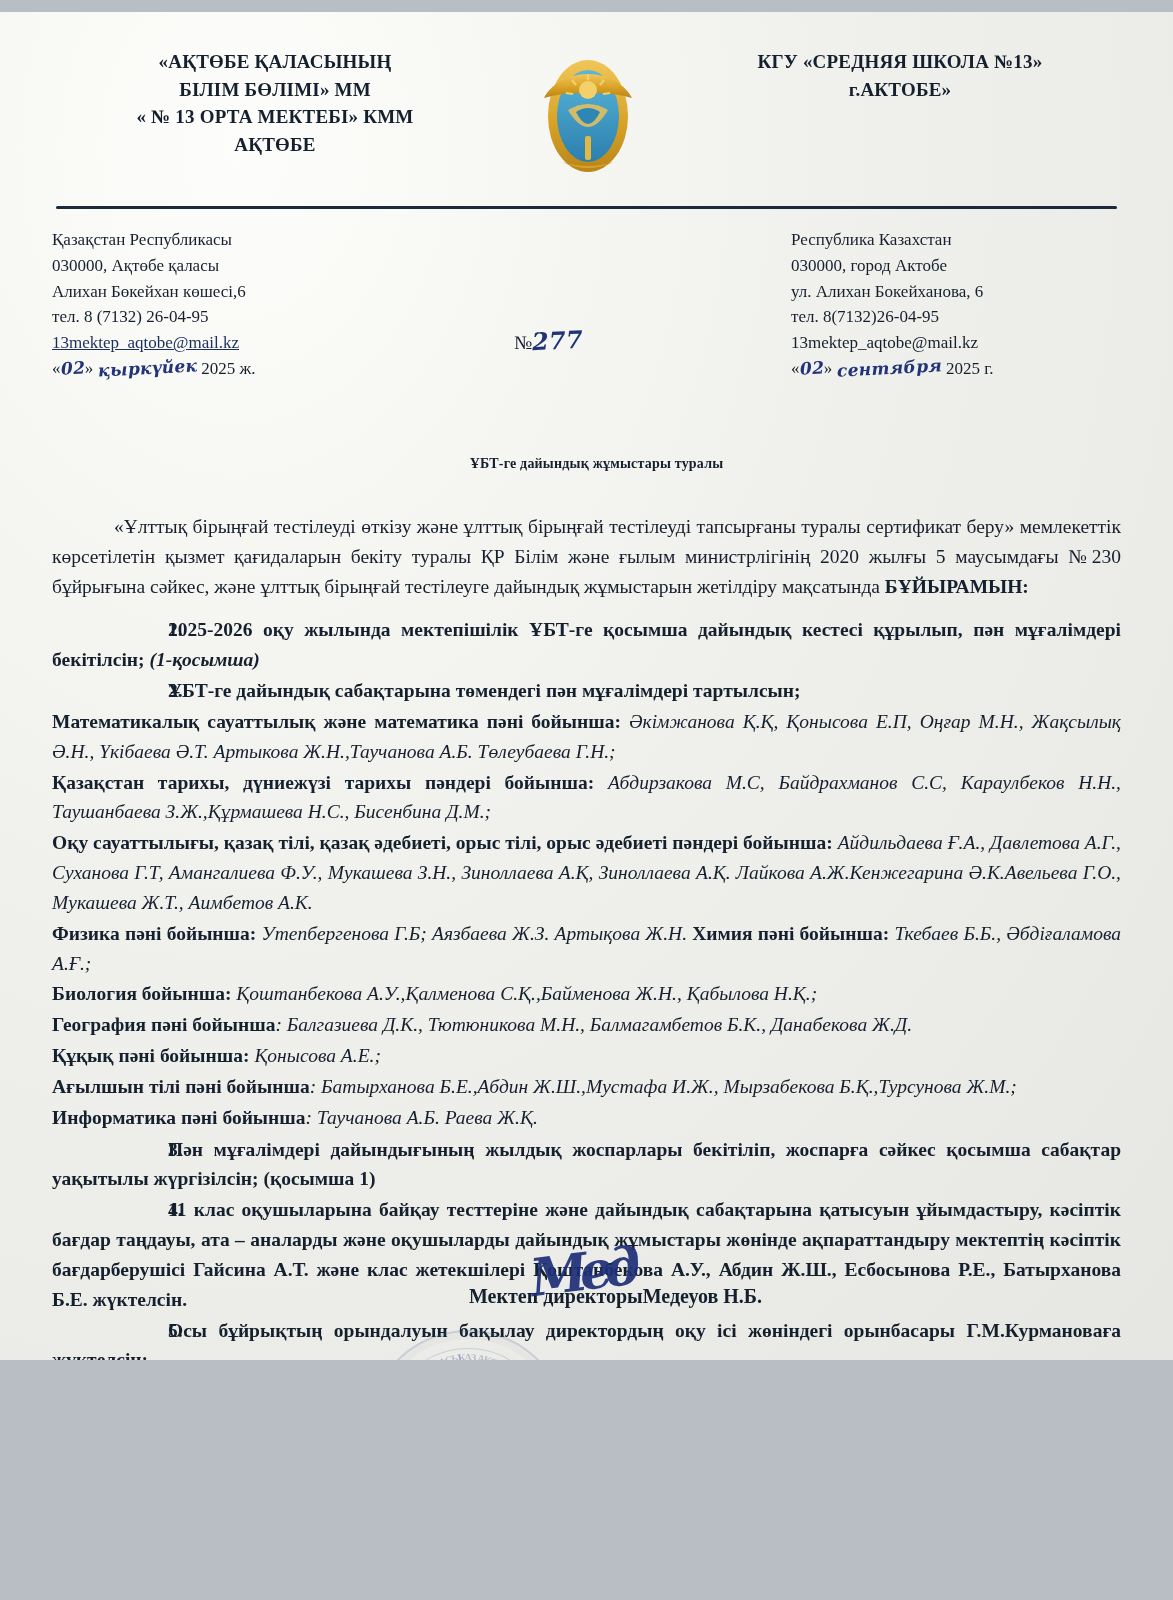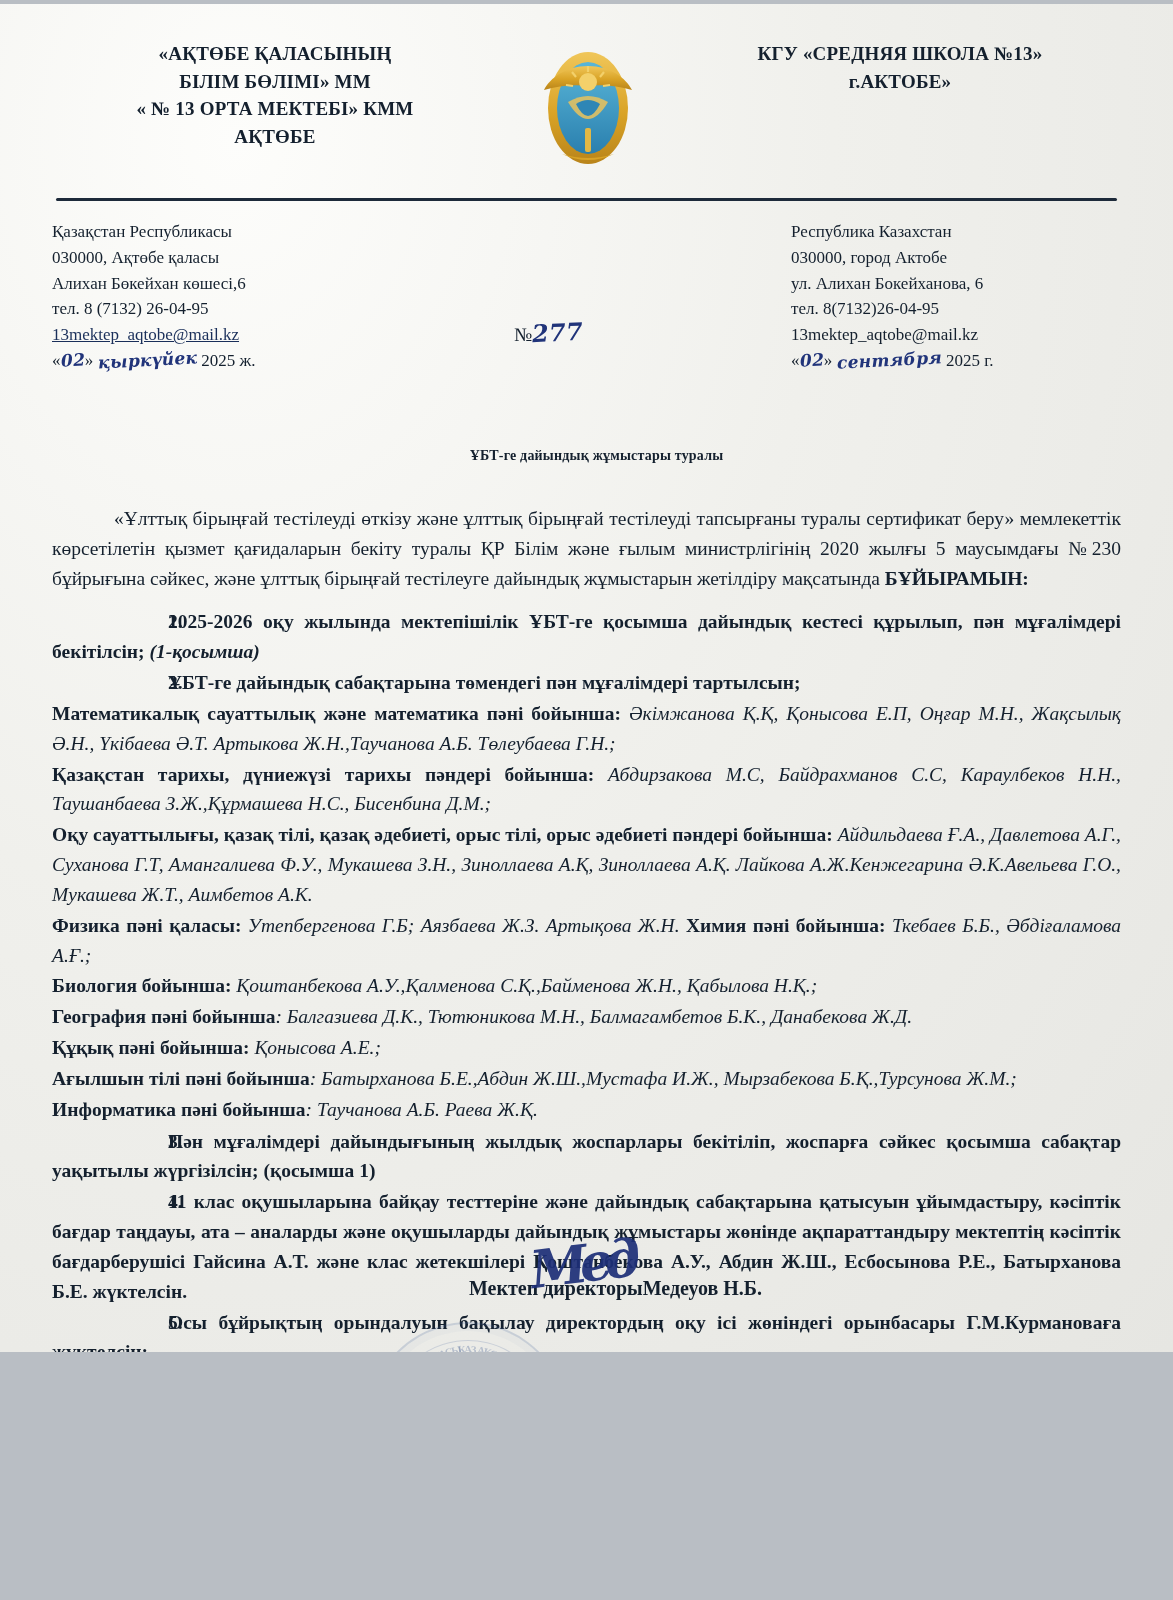--- a/index.html
+++ b/index.html
@@ -4,21 +4,21 @@
 <style>
   html, body {
     margin: 0;
     padding: 0;
     background: #b9bec4;
   }
   .page {
     position: relative;
     width: 1173px;
     height: 1348px;
-    margin: 4px auto;
+    margin: 12px auto;
     background: #f2f2ee;
     background-image:
       radial-gradient(ellipse at 20% 10%, #fdfdfb 0%, #f0f0ec 45%, #e6e6e2 100%);
     overflow: hidden;
     font-family: "Liberation Serif", serif;
     color: #14202e;
     box-sizing: border-box;
   }
   .sheet {
     position: absolute;
@@ -300,21 +300,21 @@
       <p class="num-line" style="margin-top:14px;"><span class="no">1.</span><span>2025-2026 оқу жылында мектепішілік ҰБТ-ге қосымша дайындық кестесі құрылып, пән мұғалімдері бекітілсін; </span><span class="i">(1-қосымша)</span></p>
 
       <p class="num-line"><span class="no">2.</span><span>ҰБТ-ге дайындық сабақтарына төмендегі пән мұғалімдері тартылсын;</span></p>
 
       <p class="item-block"><span class="b">Математикалық сауаттылық және математика пәні бойынша:</span><span class="i"> Әкімжанова Қ.Қ, Қонысова Е.П, Оңғар М.Н., Жақсылық Ә.Н., Үкібаева Ә.Т. Артыкова Ж.Н.,Таучанова А.Б. Төлеубаева Г.Н.;</span></p>
 
       <p class="item-block"><span class="b"> Қазақстан тарихы, дүниежүзі тарихы пәндері бойынша:</span><span class="i"> Абдирзакова М.С, Байдрахманов С.С, Караулбеков Н.Н., Таушанбаева З.Ж.,Құрмашева Н.С., Бисенбина Д.М.;</span></p>
 
       <p class="item-block"><span class="b">Оқу сауаттылығы, қазақ тілі, қазақ әдебиеті, орыс тілі, орыс әдебиеті пәндері бойынша:</span><span class="i"> Айдильдаева Ғ.А., Давлетова А.Г., Суханова Г.Т, Амангалиева Ф.У., Мукашева З.Н., Зиноллаева А.Қ, Зиноллаева А.Қ. Лайкова А.Ж.Кенжегарина Ә.К.Авельева Г.О., Мукашева Ж.Т., Аимбетов А.К.</span></p>
 
-      <p class="item-block"><span class="b">Физика пәні қаласы:</span><span class="i"> Утепбергенова Г.Б; Аязбаева Ж.З. Артықова Ж.Н. </span><span class="b">Химия пәні бойынша:</span><span class="i"> Ткебаев Б.Б., Әбдіғаламова А.Ғ.;</span></p>
+      <p class="item-block"><span class="b">Физика пәні бойынша:</span><span class="i"> Утепбергенова Г.Б; Аязбаева Ж.З. Артықова Ж.Н. </span><span class="b">Химия пәні бойынша:</span><span class="i"> Ткебаев Б.Б., Әбдіғаламова А.Ғ.;</span></p>
 
       <p class="item-block"><span class="b">Биология бойынша:</span><span class="i"> Қоштанбекова А.У.,Қалменова С.Қ.,Байменова Ж.Н., Қабылова Н.Қ.;</span></p>
 
       <p class="item-block"><span class="b">География пәні бойынша</span><span class="i">: Балгазиева Д.К., Тютюникова М.Н., Балмагамбетов Б.К., Данабекова Ж.Д.</span></p>
 
       <p class="item-block"><span class="b">Құқық пәні бойынша:</span><span class="i"> Қонысова А.Е.;</span></p>
 
       <p class="item-block"><span class="b">Ағылшын тілі пәні бойынша</span><span class="i">: Батырханова Б.Е.,Абдин Ж.Ш.,Мустафа И.Ж., Мырзабекова Б.Қ.,Турсунова Ж.М.;</span></p>
 
       <p class="item-block"><span class="b">Информатика пәні бойынша</span><span class="i">: Таучанова А.Б. Раева Ж.Қ.</span></p>

